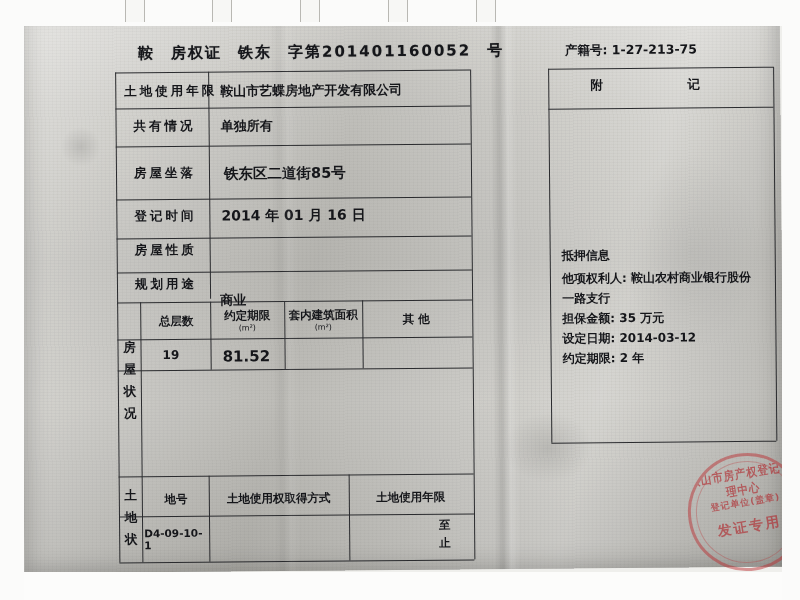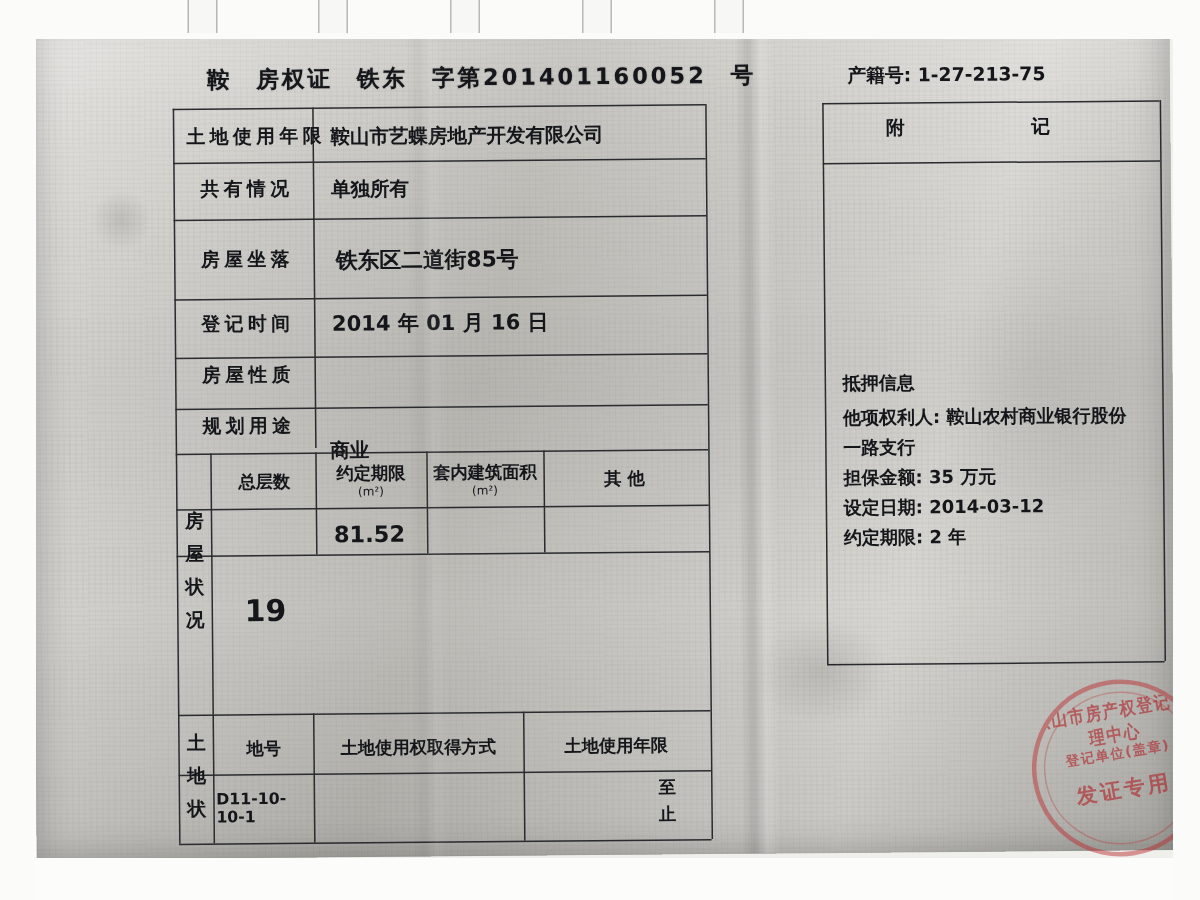--- a/index.html
+++ b/index.html
@@ -295,38 +295,38 @@
       <span class="unit">(m²)</span>
     </div>
     <div class="hdr" style="left:264px; top:303px; width:74px;">
       <span>套内建筑面积</span>
       <span class="unit">(m²)</span>
     </div>
     <div class="hdr" style="left:344px; top:308px; width:100px;">
       <span>其 他</span>
     </div>
 
-    <div class="val" style="left:140px; top:342px; font-size:20px;margin-top:47px;">19</div>
+    <div class="val" style="left:140px; top:342px; font-size:12px;">19</div>
     <div class="val" style="left:200px; top:342px; font-size:15px;">81.52</div>
     <div class="val" style="left:280px; top:342px;"></div>
     <div class="val" style="left:368px; top:342px;"></div>
 
     <div class="vstack" style="left:99px; top:478px;">土<br>地<br>状</div>
 
     <div class="hdr" style="left:122px; top:486px; width:60px;">
       <span>地号</span>
     </div>
     <div class="hdr" style="left:188px; top:486px; width:134px;">
       <span>土地使用权取得方式</span>
     </div>
     <div class="hdr" style="left:330px; top:486px; width:114px;">
       <span>土地使用年限</span>
     </div>
 
-    <div class="val sm" style="left:120px; top:521px; font-size:10.5px; width:62px; white-space:normal; line-height:12px;">D11-10-10-1</div>
+    <div class="val sm" style="left:120px; top:521px; font-size:10.5px; width:62px; white-space:normal; line-height:12px;">D4-09-10-1</div>
     <div class="val sm" style="left:200px; top:522px;"></div>
     <div class="val sm" style="left:415px; top:514px;">至</div>
     <div class="val sm" style="left:415px; top:532px;">止</div>
 
     <div class="hline" style="left:528px; top:66px; width:225px;"></div>
     <div class="hline" style="left:528px; top:106px; width:225px;"></div>
     <div class="hline" style="left:528px; top:440px; width:225px;"></div>
     <div class="vline" style="left:528px; top:66px; height:374px;"></div>
     <div class="vline" style="left:753px; top:66px; height:374px;"></div>
 

